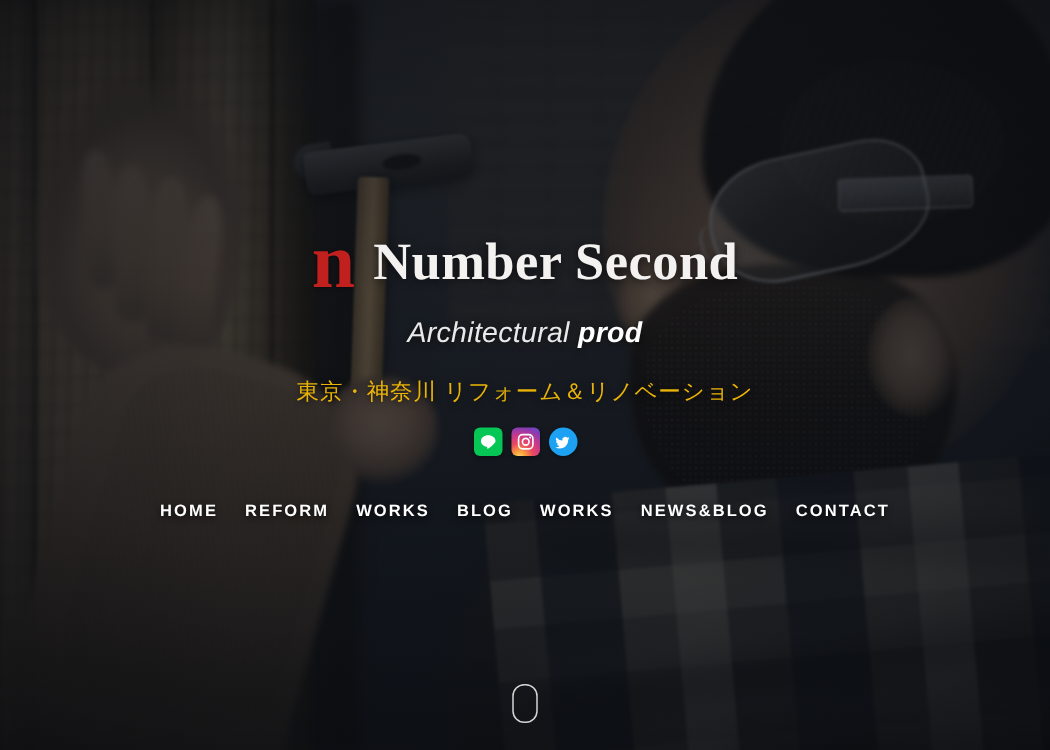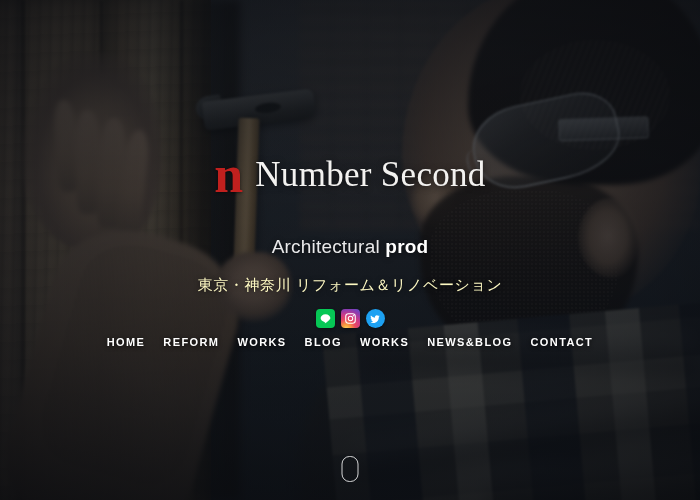--- a/index.html
+++ b/index.html
@@ -338,45 +338,46 @@
     color: #c0201e;
     letter-spacing: -1px;
     margin-right: 13px;
     text-shadow: 0 1px 3px rgba(0,0,0,0.45);
     user-select: none;
   }
   .logo-text {
     font-family: "Liberation Serif", serif;
     font-size: 35px;
     line-height: 40px;
-    font-weight: 400;
+    font-weight: 700;
     color: #f3f2f0;
     letter-spacing: 0.3px;
     text-shadow: 0 1px 6px rgba(0,0,0,0.55);
     white-space: nowrap;
   }
 
   .tagline {
-    margin-top: 38px;
+    margin-top: 14px;
     font-size: 19px;
     color: #e9e9ea;
     letter-spacing: 0.2px;
     font-weight: 300;
     text-shadow: 0 1px 5px rgba(0,0,0,0.6);
     white-space: nowrap;
+    font-style: italic;
   }
   .tagline .bold {
     font-weight: 700;
     color: #ffffff;
   }
 
   .subtitle {
     margin-top: 18px;
     font-size: 15px;
-    color: #fef9c3;
+    color: #eab308;
     letter-spacing: 0.6px;
     font-weight: 400;
     text-shadow: 0 1px 5px rgba(0,0,0,0.62);
     white-space: nowrap;
   }
 
   .social-row {
     margin-top: 14px;
     display: flex;
     gap: 6px;
@@ -393,21 +394,21 @@
     box-shadow: 0 1px 3px rgba(0,0,0,0.4);
   }
   .si-line { background: #06c755; }
   .si-instagram {
     background: radial-gradient(circle at 28% 104%, #fdd76a 0%, #f8a13c 16%, #ea4a5f 38%, #cf3a86 58%, #8c3bb0 80%, #5b4fd1 100%);
   }
   .si-twitter { background: #1da1f2; border-radius: 50%; }
   .social-icon svg { display: block; }
 
   .nav {
-    margin-top: 8px;
+    margin-top: 31px;
     display: flex;
     align-items: flex-end;
     gap: 18px;
   }
   .nav-item {
     font-size: 11px;
     font-weight: 700;
     color: #ffffff;
     letter-spacing: 1.4px;
     cursor: pointer;

